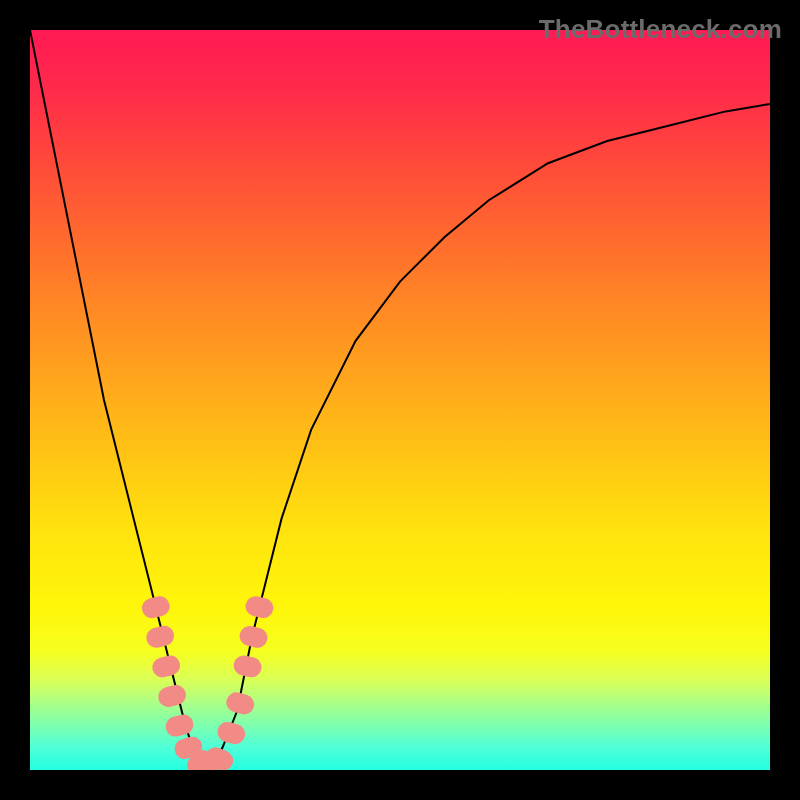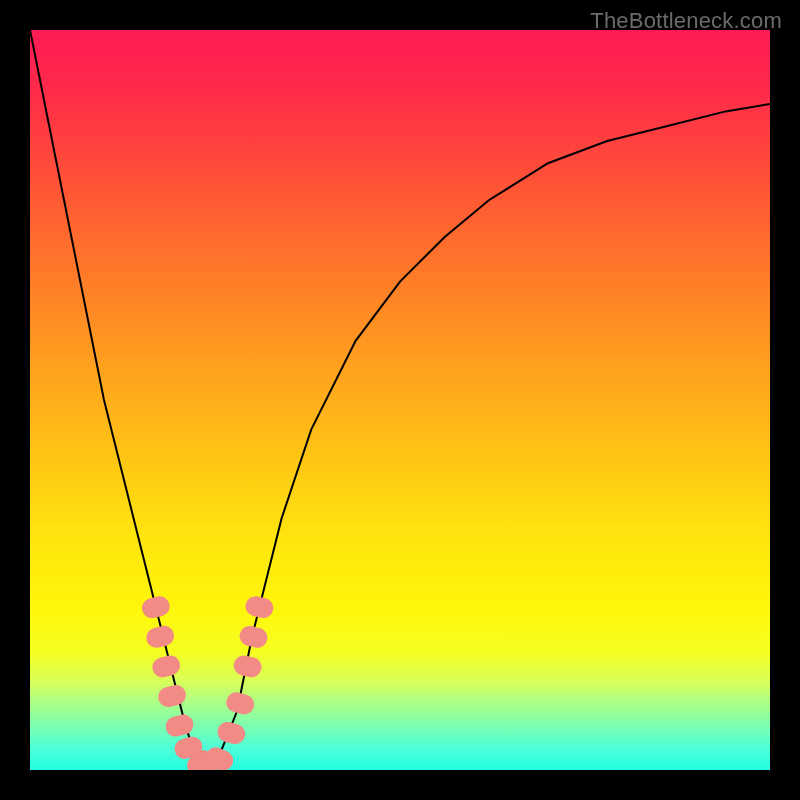--- a/index.html
+++ b/index.html
@@ -30,24 +30,24 @@
       #f6ff20 84%,
       #d8ff5a 88%,
       #aaff88 91%,
       #7dffb0 94%,
       #4effd8 97%,
       #22ffe0 100%
     );
   }
   .watermark {
     position: absolute;
-    top: 8px;
+    top: 14px;
     right: 18px;
-    font-size: 22px;
-    font-weight: 400;
+    font-size: 26px;
+    font-weight: 700;
     color: #6b6b6b;
     letter-spacing: 0.2px;
     user-select: none;
   }
   svg.plot {
     position: absolute;
     left: 30px;
     top: 30px;
     width: 740px;
     height: 740px;

